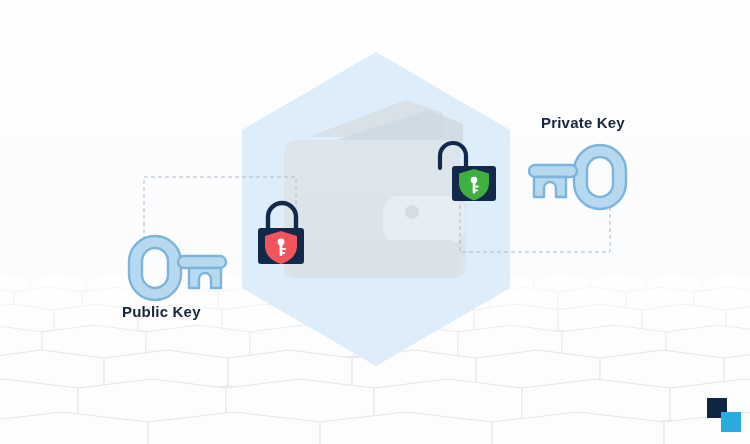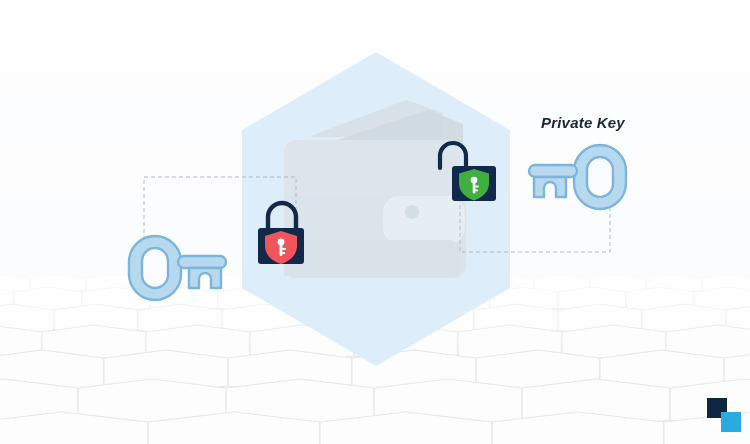--- a/index.html
+++ b/index.html
@@ -26,21 +26,20 @@
     height: 444px;
   }
   .label {
     position: absolute;
     font-family: "Liberation Sans", sans-serif;
     font-weight: bold;
     font-size: 15px;
     letter-spacing: 0.2px;
     color: #18253f;
     white-space: nowrap;
-    font-style: italic;
   }
   #label-public {
     left: 122px;
     top: 303px;
   }
   #label-private {
     left: 541px;
     top: 114px;
   }
   #brand-logo {
@@ -299,20 +298,21 @@
     <path d="M474 169 l15 4.6 v9.6 c0 8.6 -6.6 14.4 -15 17.2 c-8.4 -2.8 -15 -8.6 -15 -17.2 v-9.6 Z" fill="#3faf3f"></path>
 
     <g fill="#ffffff">
       <circle cx="474" cy="180" r="3.3"></circle>
       <rect x="472.7" y="182" width="2.7" height="11.5" rx="1.2"></rect>
       <rect x="475" y="185.6" width="3.9" height="1.9" rx="0.9"></rect>
       <rect x="475" y="189.4" width="3.1" height="1.9" rx="0.9"></rect>
     </g>
   </svg>
 
+  <div class="label" id="label-public">Public Key</div>
 
   <div class="label" id="label-private">Private Key</div>
 
   <div id="brand-logo">
     <div class="brand-sq" id="brand-sq-dark"></div>
     <div class="brand-sq" id="brand-sq-light"></div>
   </div>
 
 </div>
 

